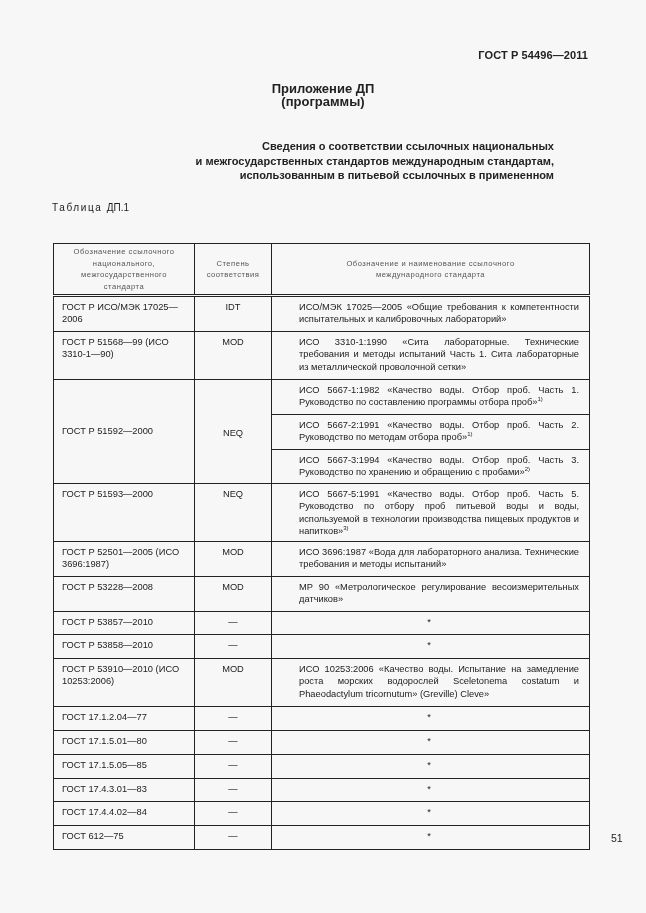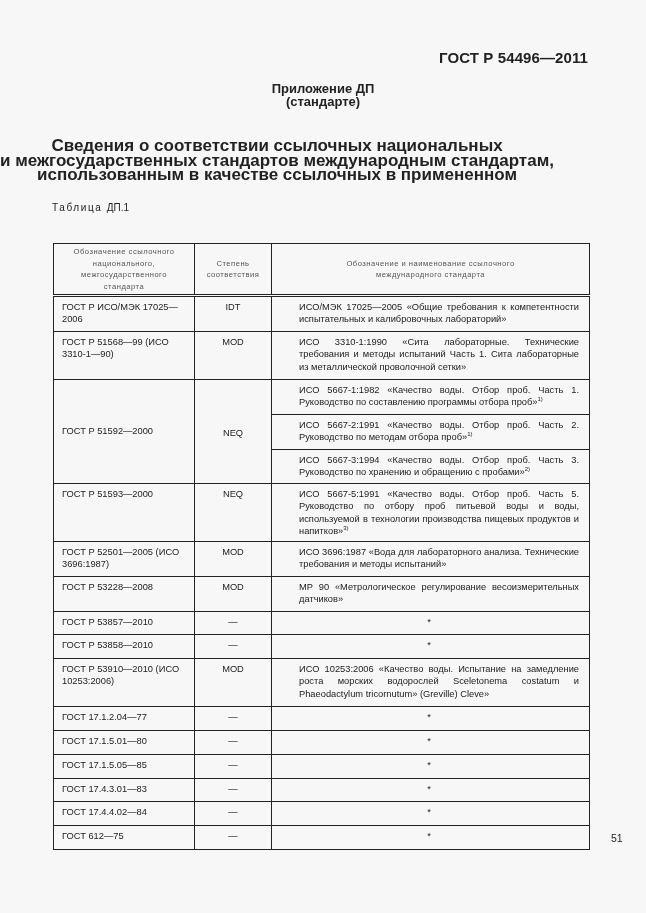--- a/index.html
+++ b/index.html
@@ -1,22 +1,22 @@
 <!DOCTYPE html>
 <html><head>
 <meta charset="utf-8">
 <style>
   html, body { margin:0; padding:0; }
   body {
     width:646px; height:913px; background:#f7f7f7; position:relative; overflow:hidden;
     font-family:"Liberation Sans", "DejaVu Sans", sans-serif; color:#222;
   }
-  .doc-code { position:absolute; right:58px; top:49px; font-size:15px; font-weight:bold; letter-spacing:0.1px;text-align:center; }
+  .doc-code { position:absolute; right:58px; top:49px; font-size:11px; font-weight:bold; letter-spacing:0.1px;text-align:center; }
   .appendix { position:absolute; left:0; width:646px; top:82px; text-align:center; font-size:13px; font-weight:bold; line-height:13px; }
-  .heading { position:absolute; left:0; width:554px; top:139px; text-align:center; font-size:17px; font-weight:bold; line-height:14.5px; }
+  .heading { position:absolute; left:0; width:554px; top:139px; text-align:right; font-size:11px; font-weight:bold; line-height:14.5px; }
   .table-caption { position:absolute; left:52px; top:202px; font-size:10px; letter-spacing:1.6px; }
   .table-caption span.num { letter-spacing:0; }
   table.main {
     position:absolute; left:53px; top:223px; width:536px;
     border-collapse:collapse; table-layout:fixed; font-size:9.3px; line-height:12.3px;margin-top:20px;
   }
   table.main td, table.main th { border:1.3px solid #222; vertical-align:top; padding:0; }
   table.main th { font-weight:normal; font-size:7.6px; letter-spacing:0.5px; color:#555; vertical-align:middle; text-align:center; line-height:11.5px; }
   table.main tr.head th { height:50px; border-bottom:3.5px double #222; }
   .c1 { padding:4px 6px 4px 8px !important; }
@@ -27,27 +27,27 @@
   sup { font-size:6px; line-height:0; }
   .page-num { position:absolute; left:571px; top:832px; font-size:10.5px;padding-left:40px; }
 </style>
 </head>
 <body>
 
 <div class="doc-code">ГОСТ Р 54496—2011</div>
 
 <div class="appendix">
   <div>Приложение ДП</div>
-  <div>(стандарте)</div>
+  <div>(программы)</div>
 </div>
 
 <div class="heading">
   <div>Сведения о соответствии ссылочных национальных</div>
   <div>и межгосударственных стандартов международным стандартам,</div>
-  <div>использованным в качестве ссылочных в примененном</div>
+  <div>использованным в питьевой ссылочных в примененном</div>
 </div>
 
 <div class="table-caption">
   <span>Таблица</span>
   <span class="num">ДП.1</span>
 </div>
 
 <table class="main">
   <colgroup>
       <col style="width:141px">

